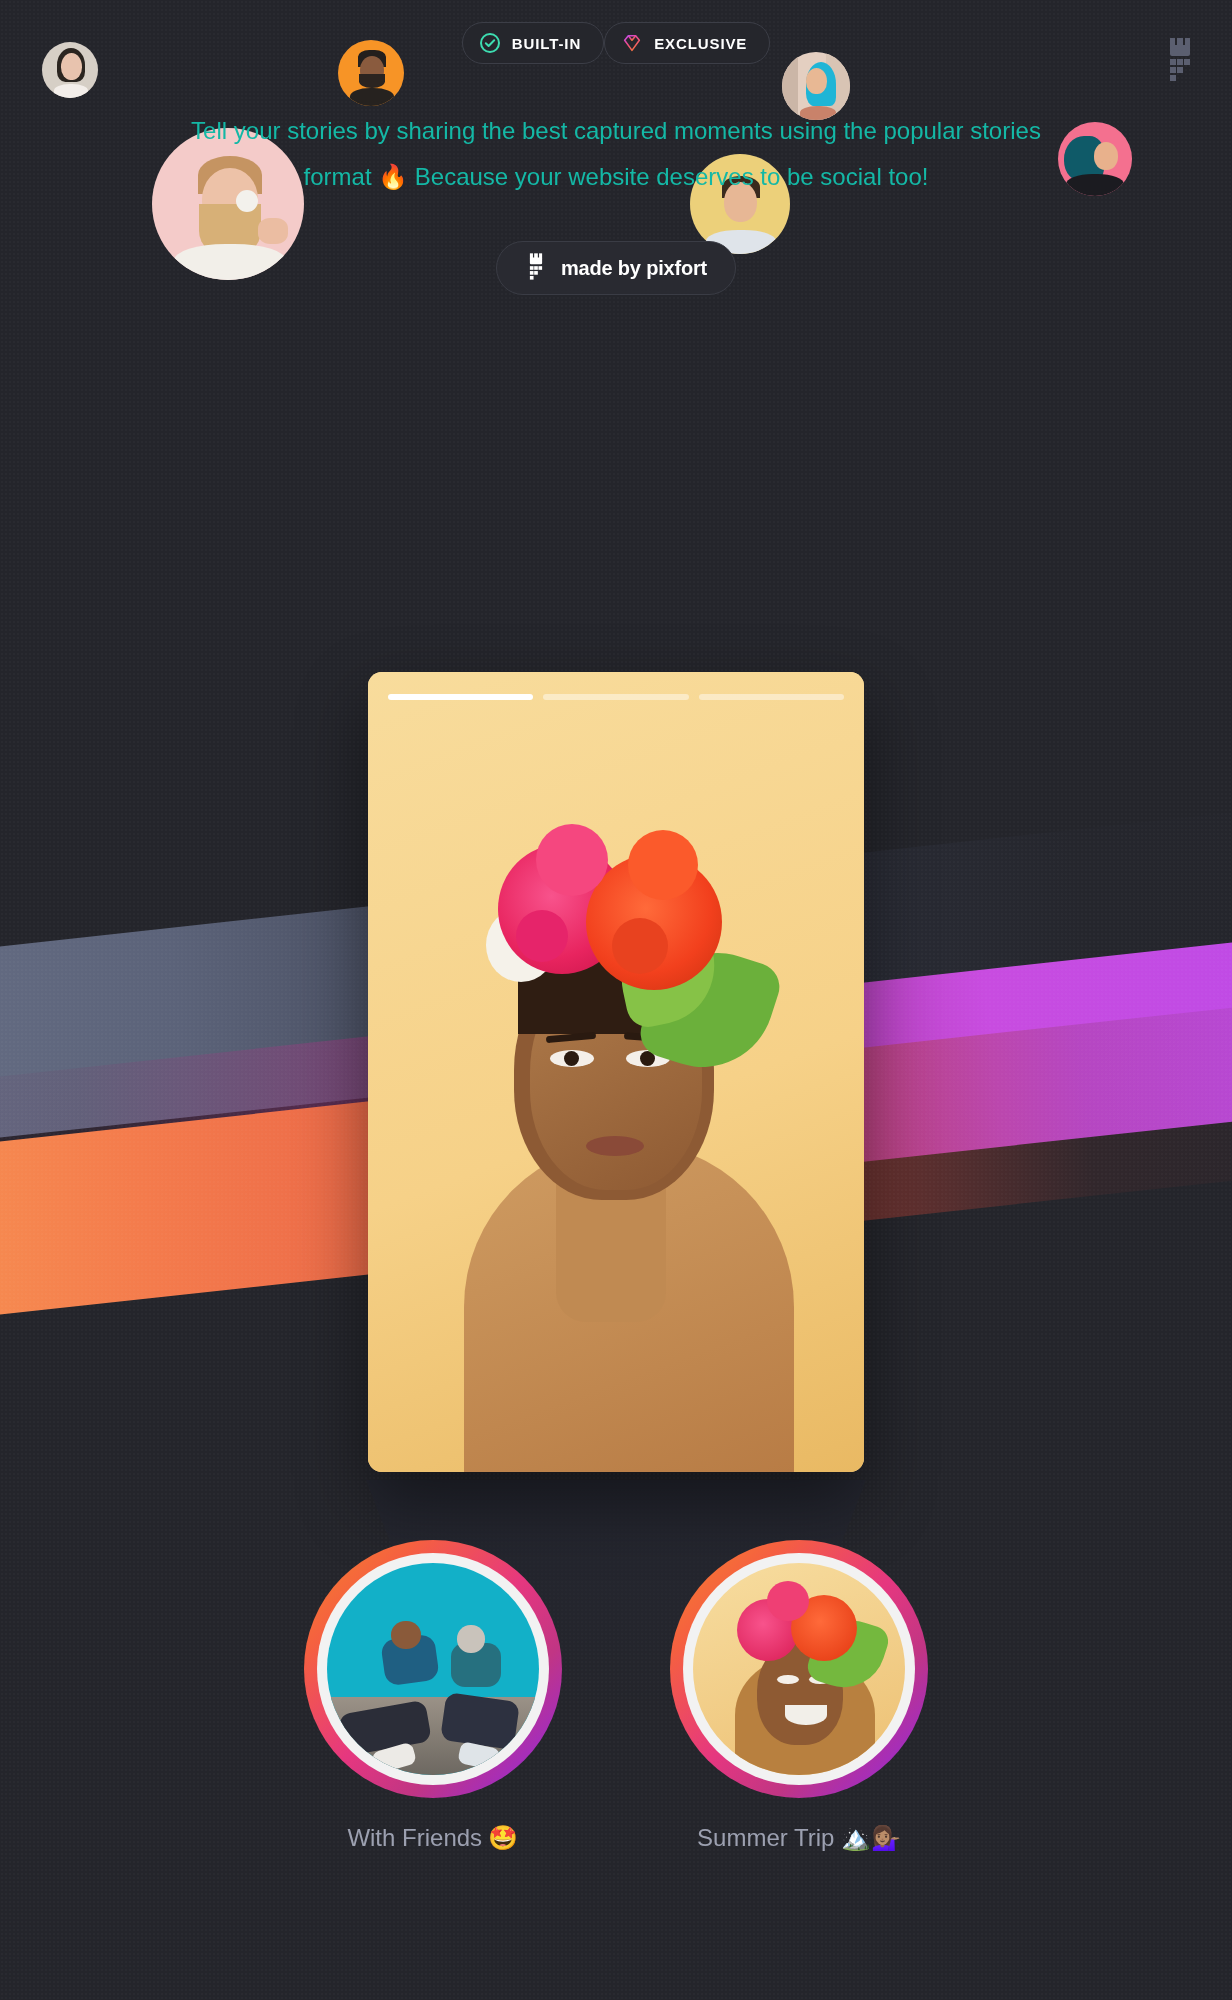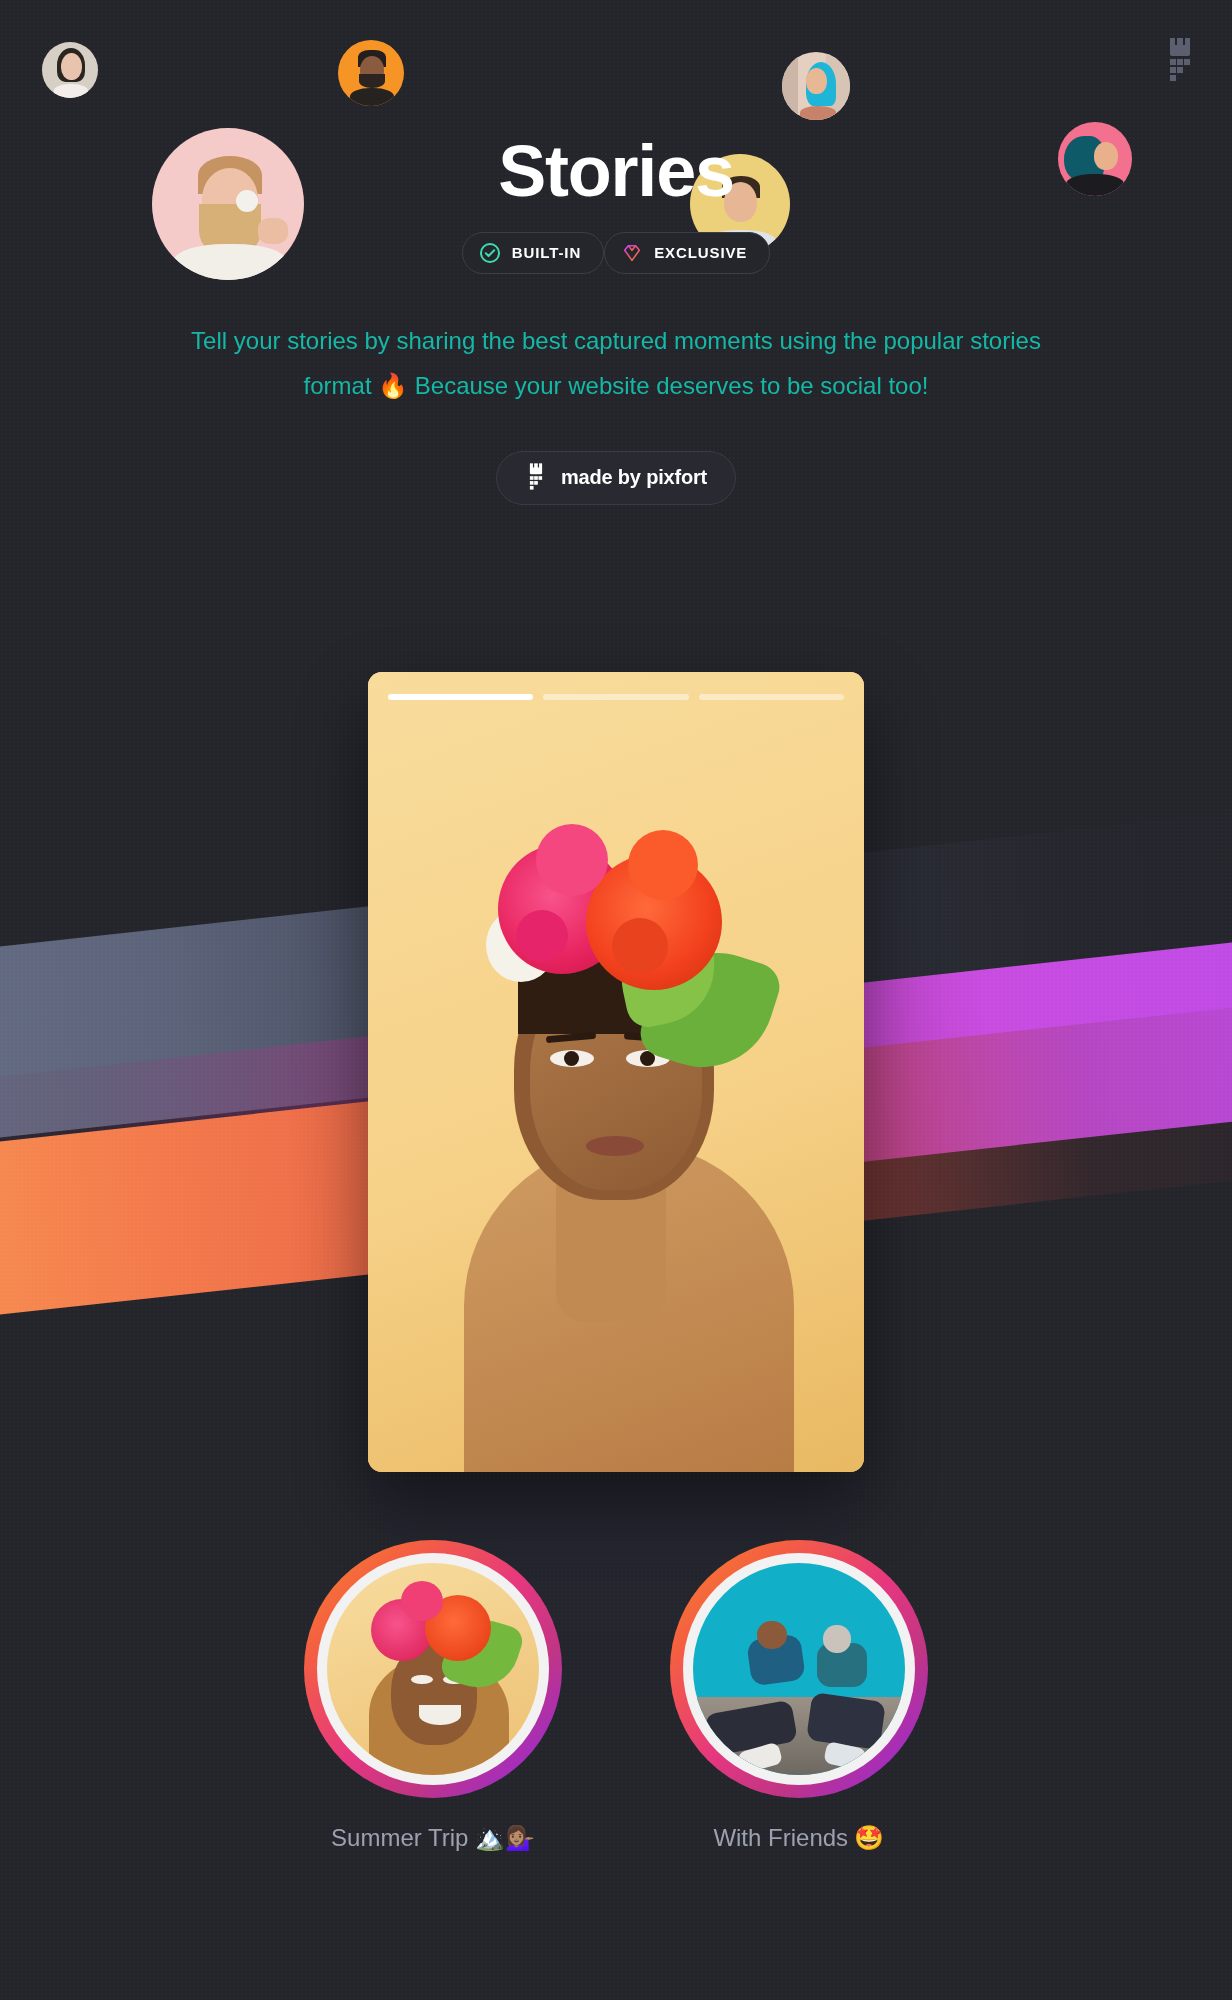--- a/index.html
+++ b/index.html
@@ -284,21 +284,20 @@
   <div class="avatar" style="left:1058px; top:122px; width:74px; height:74px;">
     <div class="face">
       <div class="bg-fill" style="background:#f4708f"></div>
       <div class="hair" style="left:6px; top:14px; width:40px; height:46px; background:#0f5a68; border-radius:50% 36% 30% 46%;"></div>
       <div class="head" style="left:36px; top:20px; width:24px; height:28px; background:#e8b18c;"></div>
       <div class="body" style="left:8px; bottom:0; width:58px; height:22px; background:#1b1b20;"></div>
     </div>
   </div>
 
   <div class="headline-wrap">
-    <h1 class="headline">Stories</h1>
 
     <div class="badges">
       <div class="badge">
         <span>
           <svg width="22" height="22" viewBox="0 0 22 22" aria-hidden="true">
             <circle cx="11" cy="11" r="9" fill="none" stroke="#3ddcb0" stroke-width="2"></circle>
             <path d="M6.8 11.3 L9.6 14 L15.2 8.2" fill="none" stroke="#3ddcb0" stroke-width="2" stroke-linecap="round" stroke-linejoin="round"></path>
           </svg>
         </span>
         <span>BUILT-IN</span>
@@ -410,20 +409,49 @@
     </div>
 
     <div class="progress-row">
       <div class="progress-bar active"></div>
       <div class="progress-bar"></div>
       <div class="progress-bar"></div>
     </div>
   </div>
 
   <div class="story-row">
+
+    <div class="story-item">
+      <div class="ring">
+        <div class="ring-inner">
+          <div class="thumb">
+            <div style="position:absolute; inset:0; background:#12b0c8;"></div>
+            <div style="position:absolute; left:0; bottom:0; width:212px; height:78px;
+                        background:linear-gradient(180deg,#9b9287,#6d6861);"></div>
+            <div style="position:absolute; left:14px; bottom:26px; width:88px; height:42px;
+                        background:#2b2d38; border-radius:12px; transform:rotate(-10deg);"></div>
+            <div style="position:absolute; left:56px; top:74px; width:54px; height:46px;
+                        background:#1f5f82; border-radius:14px; transform:rotate(-8deg);"></div>
+            <div style="position:absolute; left:64px; top:58px; width:30px; height:28px;
+                        background:#8a5a3a; border-radius:48%;"></div>
+            <div style="position:absolute; left:116px; bottom:30px; width:74px; height:48px;
+                        background:#2d3140; border-radius:12px; transform:rotate(8deg);"></div>
+            <div style="position:absolute; left:124px; top:80px; width:50px; height:44px;
+                        background:#26707f; border-radius:14px;"></div>
+            <div style="position:absolute; left:130px; top:62px; width:28px; height:28px;
+                        background:#c9c3bb; border-radius:48%;"></div>
+            <div style="position:absolute; left:46px; bottom:6px; width:42px; height:22px;
+                        background:#eceae6; border-radius:8px; transform:rotate(-16deg);"></div>
+            <div style="position:absolute; left:132px; bottom:8px; width:40px; height:22px;
+                        background:#dfe4e8; border-radius:8px; transform:rotate(12deg);"></div>
+          </div>
+        </div>
+      </div>
+      <div class="story-label">With Friends 🤩</div>
+    </div>
 
     <div class="story-item">
       <div class="ring">
         <div class="ring-inner">
           <div class="thumb">
             <div style="position:absolute; inset:0; background:linear-gradient(160deg,#f7dda0,#edc073);"></div>
             <div style="position:absolute; left:42px; bottom:0; width:140px; height:120px;
                         background:#b8803f; border-radius:56% 56% 0 0;"></div>
             <div style="position:absolute; left:64px; top:78px; width:86px; height:104px;
                         background:#8e5a33; border-radius:48% 48% 44% 44%;"></div>
@@ -440,44 +468,15 @@
             <div style="position:absolute; left:98px; top:32px; width:66px; height:66px;
                         background:radial-gradient(circle at 44% 40%,#ff6a3a,#e2360f); border-radius:50%;"></div>
             <div style="position:absolute; left:74px; top:18px; width:42px; height:40px;
                         background:#ef3f74; border-radius:50%;"></div>
           </div>
         </div>
       </div>
       <div class="story-label">Summer Trip 🏔️💁🏽‍♀️</div>
     </div>
 
-    <div class="story-item">
-      <div class="ring">
-        <div class="ring-inner">
-          <div class="thumb">
-            <div style="position:absolute; inset:0; background:#12b0c8;"></div>
-            <div style="position:absolute; left:0; bottom:0; width:212px; height:78px;
-                        background:linear-gradient(180deg,#9b9287,#6d6861);"></div>
-            <div style="position:absolute; left:14px; bottom:26px; width:88px; height:42px;
-                        background:#2b2d38; border-radius:12px; transform:rotate(-10deg);"></div>
-            <div style="position:absolute; left:56px; top:74px; width:54px; height:46px;
-                        background:#1f5f82; border-radius:14px; transform:rotate(-8deg);"></div>
-            <div style="position:absolute; left:64px; top:58px; width:30px; height:28px;
-                        background:#8a5a3a; border-radius:48%;"></div>
-            <div style="position:absolute; left:116px; bottom:30px; width:74px; height:48px;
-                        background:#2d3140; border-radius:12px; transform:rotate(8deg);"></div>
-            <div style="position:absolute; left:124px; top:80px; width:50px; height:44px;
-                        background:#26707f; border-radius:14px;"></div>
-            <div style="position:absolute; left:130px; top:62px; width:28px; height:28px;
-                        background:#c9c3bb; border-radius:48%;"></div>
-            <div style="position:absolute; left:46px; bottom:6px; width:42px; height:22px;
-                        background:#eceae6; border-radius:8px; transform:rotate(-16deg);"></div>
-            <div style="position:absolute; left:132px; bottom:8px; width:40px; height:22px;
-                        background:#dfe4e8; border-radius:8px; transform:rotate(12deg);"></div>
-          </div>
-        </div>
-      </div>
-      <div class="story-label">With Friends 🤩</div>
-    </div>
-
 
   </div>
 </div>
 
 </body></html>

